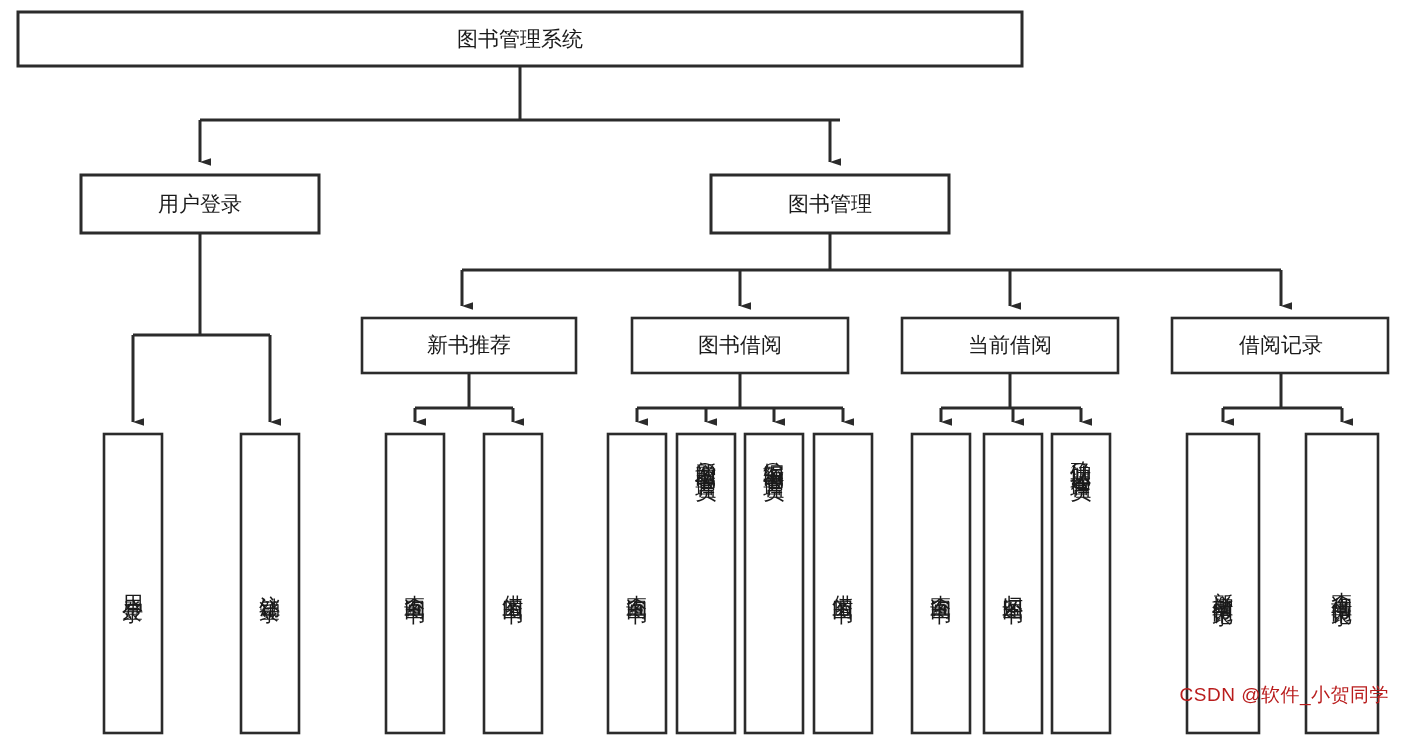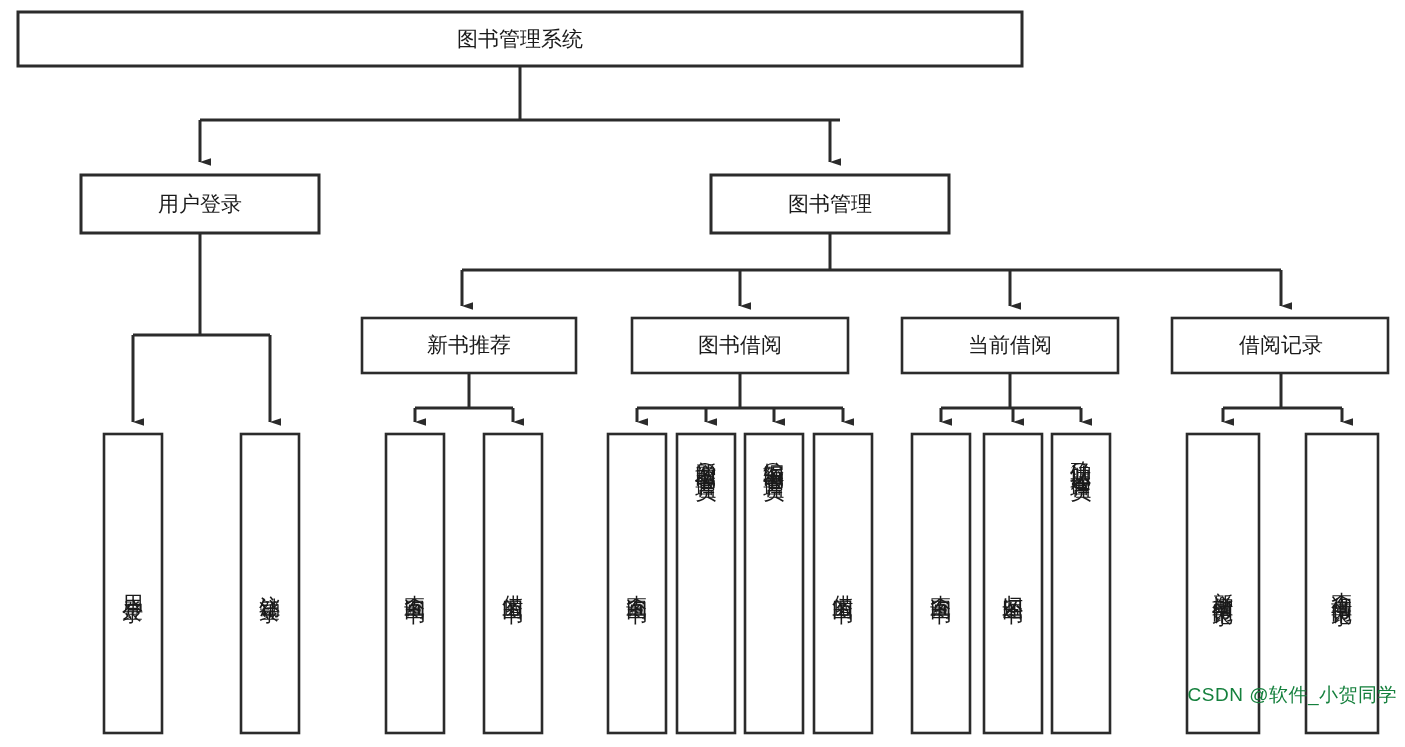--- a/index.html
+++ b/index.html
@@ -65,25 +65,25 @@
     text-orientation: upright;
     font-family: "Liberation Sans", "DejaVu Sans", sans-serif;
     font-size: 21px;
     line-height: 1.32;
     letter-spacing: 3px;
     color: #1a1a1a;
     white-space: nowrap;
   }
   .watermark {
     position: absolute;
-    right: 8px;
+    right: 16px;
     bottom: 3px;
     font-family: "Liberation Sans", "DejaVu Sans", sans-serif;
     font-size: 19px;
-    color: #15803d;
+    color: #b91c1c;
     letter-spacing: 0.5px;
     white-space: nowrap;
   }
 </style>
 </head>
 <body>
 
 <div id="diagram-root">
 
   <svg class="flowchart" viewBox="0 0 1405 747">

